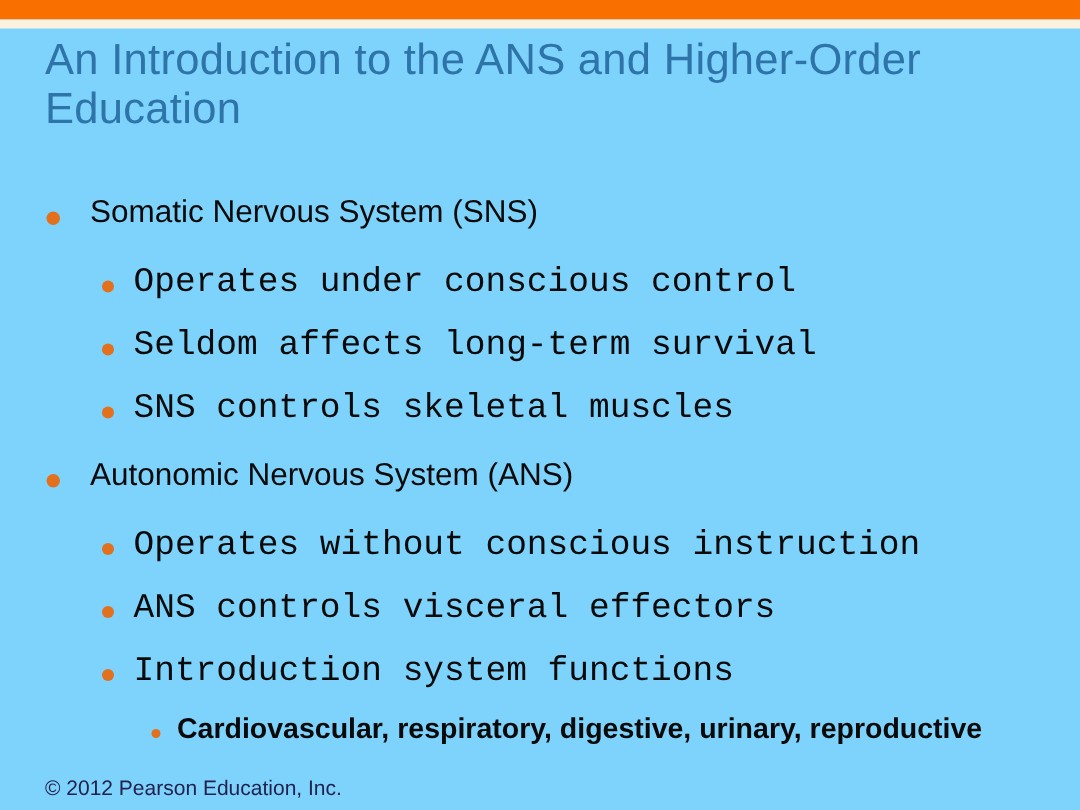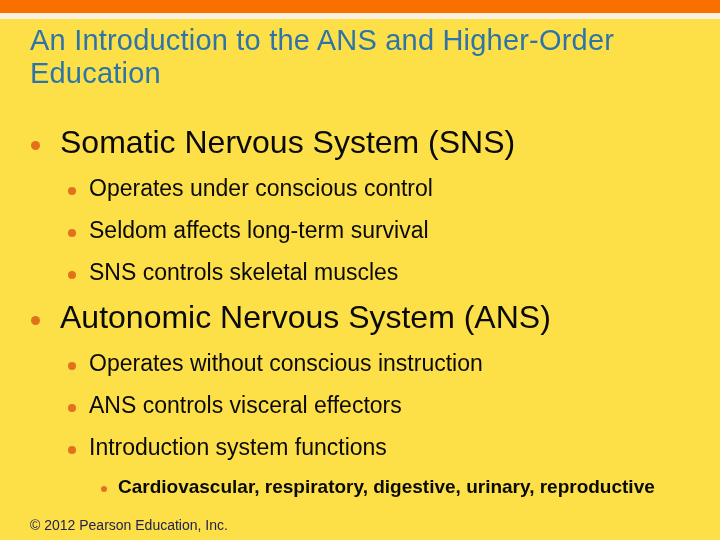--- a/index.html
+++ b/index.html
@@ -11,37 +11,37 @@
     --footer-ink:#22224E;
   }
   *{margin:0;padding:0;box-sizing:border-box;}
   html,body{width:720px;height:540px;}
   body{
     font-family:"Liberation Sans", sans-serif;
     background:#FFFFFF;
     position:relative;
     overflow:hidden;
   }
-  .slide{position:absolute;inset:0;background:#fde047;}
+  .slide{position:absolute;inset:0;background:#7dd3fc;}
   .top-bar{position:absolute;left:0;top:0;width:720px;height:13px;background:var(--bar-orange);}
   .accent-stripe{position:absolute;left:0;top:13px;width:720px;height:6px;background:var(--stripe-cream);}
   .title{
     position:absolute;left:30px;top:24px;right:20px;
     color:var(--title-blue);
     font-size:29px;line-height:33px;font-weight:400;
     letter-spacing:0.2px;
   }
   .line{position:absolute;left:0;right:10px;color:var(--body-black);}
   .line .txt{display:block;}
   .dot{position:absolute;border-radius:50%;background:var(--bullet-orange);}
   
-  .l1 .txt{margin-left:60px;font-size:32px;line-height:30px;}
+  .l1 .txt{margin-left:60px;font-size:21px;line-height:30px;}
   .l1 .dot{left:31px;top:14px;width:9px;height:9px;}
   
-  .l2 .txt{margin-left:89px;font-size:23px;line-height:26px;}
+  .l2 .txt{margin-left:89px;font-size:23px;line-height:26px;font-family:Liberation Mono, monospace;}
   .l2 .dot{left:68px;top:12px;width:8px;height:8px;}
   
   .l3 .txt{margin-left:118px;font-size:19px;line-height:22px;font-weight:bold;}
   .l3 .dot{left:101px;top:10px;width:6px;height:6px;}
   .footer{
     position:absolute;left:30px;top:517px;
     font-family:Liberation Sans, sans-serif;
     font-size:14px;line-height:17px;
     color:var(--footer-ink);
   }

